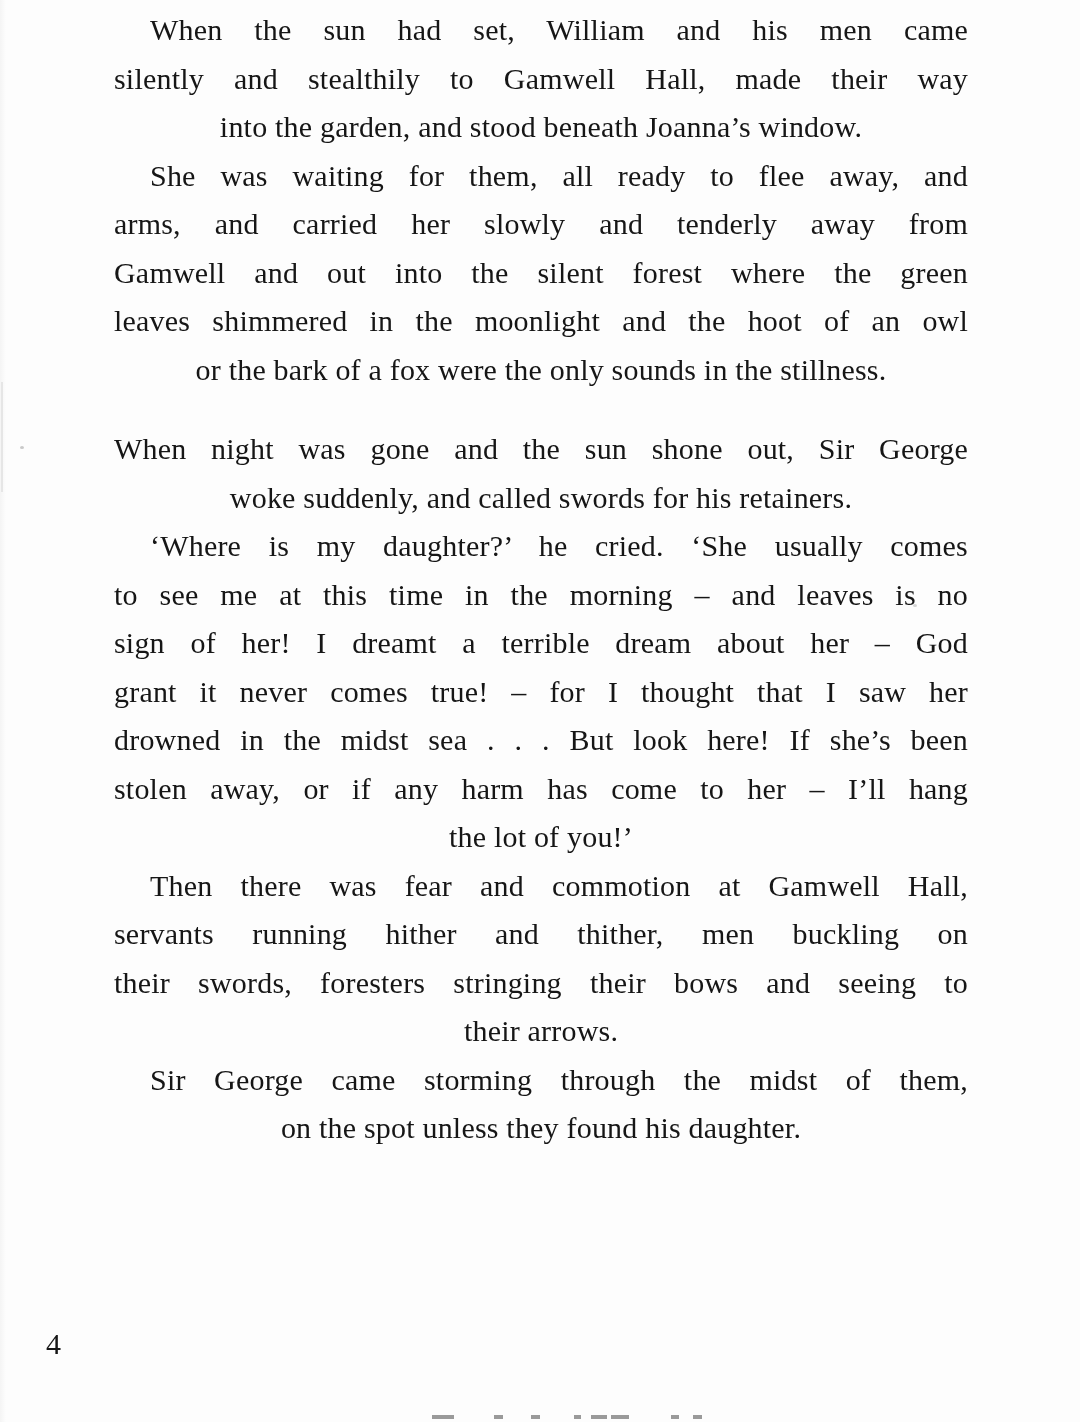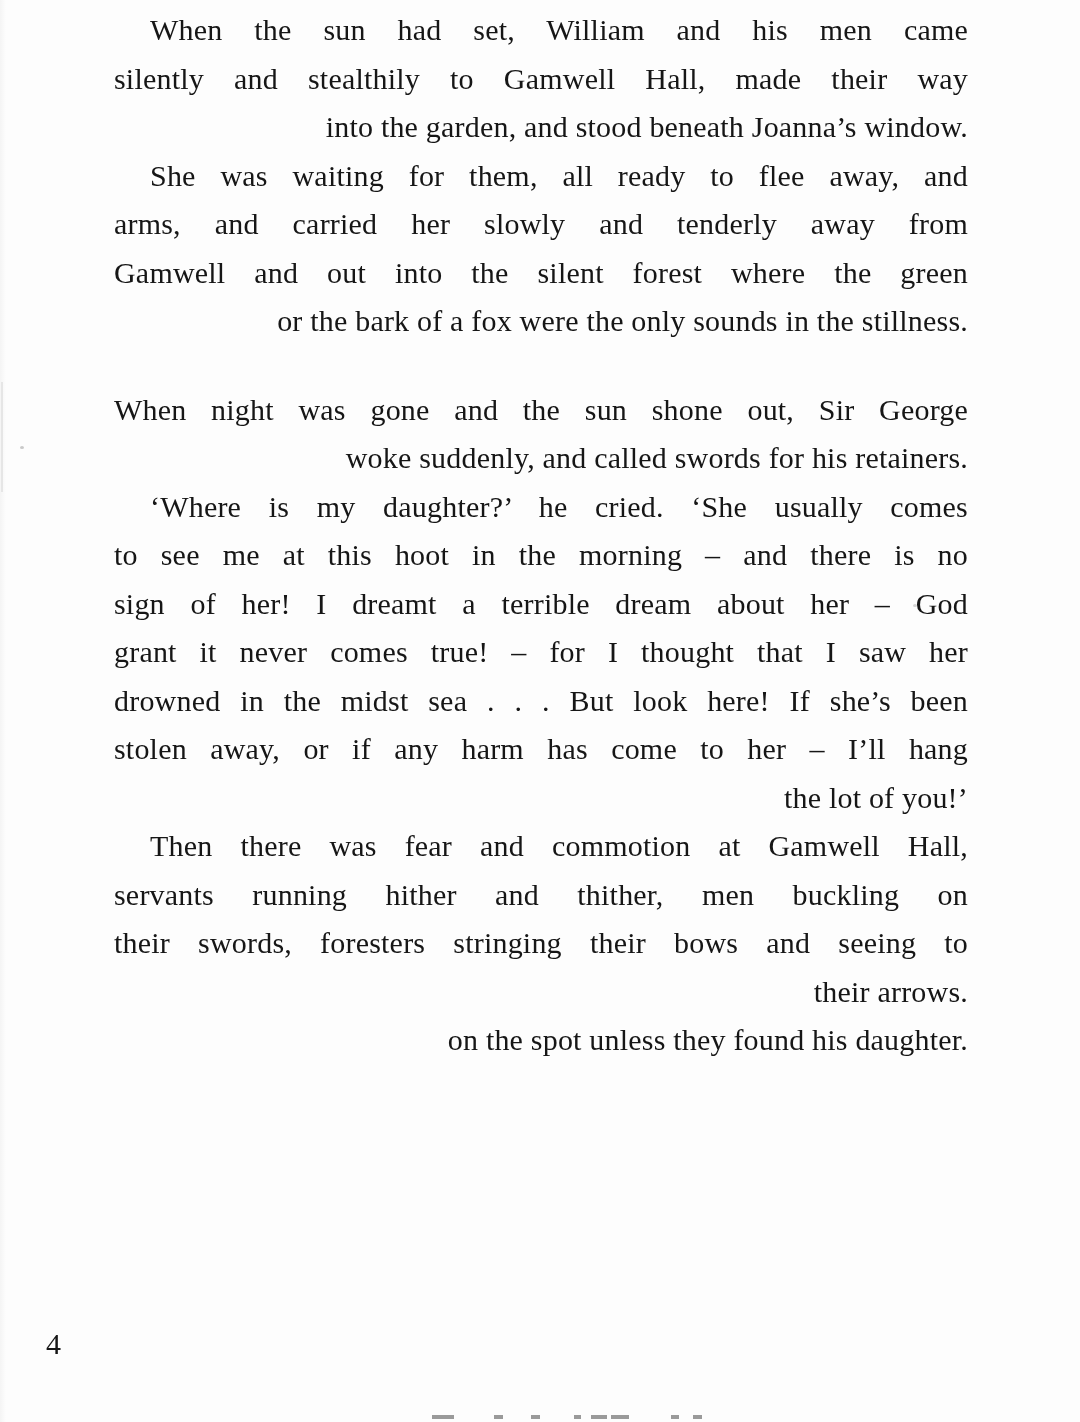--- a/index.html
+++ b/index.html
@@ -15,22 +15,22 @@
   .text-block {
     position: absolute;
     left: 114px;
     top: 6px;
     width: 854px;
     font-size: 30px;
     line-height: 48.5px;
     letter-spacing: 0.2px;
   }
   .para { margin: 0; }
-  .para.section-break { margin-top: 40px; font-family: Liberation Serif, serif; }
-  .line { text-align: right; }
+  .para.section-break { margin-top: 31px; font-family: Liberation Serif, serif; }
+  .line { text-align: center; }
   .line.just {
     text-align: justify;
     text-align-last: justify;
   }
   .line.indent { text-indent: 36px; }
   .page-number {
     position: absolute;
     left: 46px;
     top: 1326px;
     font-size: 30px;
@@ -91,42 +91,44 @@
   <div class="text-block" id="text-block">
       <div class="para">
         <div class="line just indent">When the sun had set, William and his men came</div>
         <div class="line just">silently and stealthily to Gamwell Hall, made their way</div>
         <div class="line">into the garden, and stood beneath Joanna’s window.</div>
       </div>
       <div class="para">
         <div class="line just indent">She was waiting for them, all ready to flee away, and</div>
         <div class="line just">arms, and carried her slowly and tenderly away from</div>
         <div class="line just">Gamwell and out into the silent forest where the green</div>
+        <div class="line just">leaves shimmered in the moonlight and the hoot of an owl</div>
         <div class="line">or the bark of a fox were the only sounds in the stillness.</div>
       </div>
       <div class="para section-break">
         <div class="line just">When night was gone and the sun shone out, Sir George</div>
         <div class="line">woke suddenly, and called swords for his retainers.</div>
       </div>
       <div class="para">
         <div class="line just indent">‘Where is my daughter?’ he cried. ‘She usually comes</div>
-        <div class="line just">to see me at this hoot in the morning – and there is no</div>
+        <div class="line just">to see me at this time in the morning – and leaves is no</div>
         <div class="line just">sign of her! I dreamt a terrible dream about her – God</div>
         <div class="line just">grant it never comes true! – for I thought that I saw her</div>
         <div class="line just">drowned in the midst sea . . . But look here! If she’s been</div>
         <div class="line just">stolen away, or if any harm has come to her – I’ll hang</div>
         <div class="line">the lot of you!’</div>
       </div>
       <div class="para">
         <div class="line just indent">Then there was fear and commotion at Gamwell Hall,</div>
         <div class="line just">servants running hither and thither, men buckling on</div>
         <div class="line just">their swords, foresters stringing their bows and seeing to</div>
         <div class="line">their arrows.</div>
       </div>
       <div class="para">
+        <div class="line just indent">Sir George came storming through the midst of them,</div>
         <div class="line">on the spot unless they found his daughter.</div>
       </div>
     </div>
 
   <div class="page-number">4</div>
 
   <div class="cutoff-fragment">
     <i style="width:22px"></i>
       <i class="sp" style="width:40px"></i>
     <i style="width:9px"></i>

